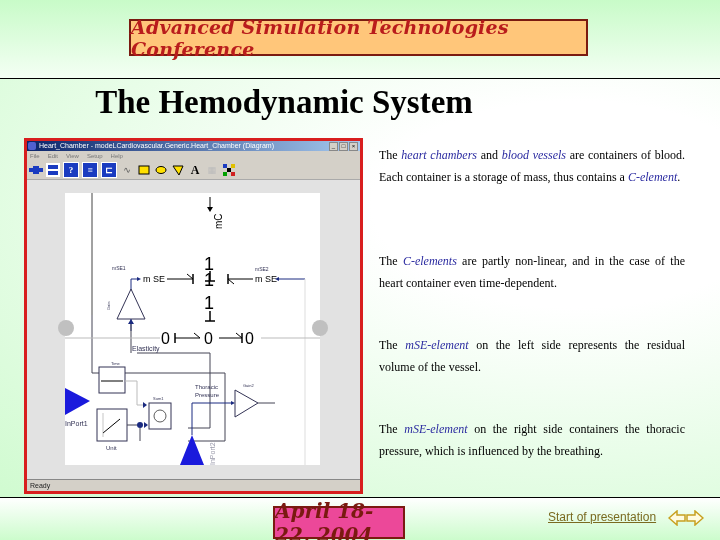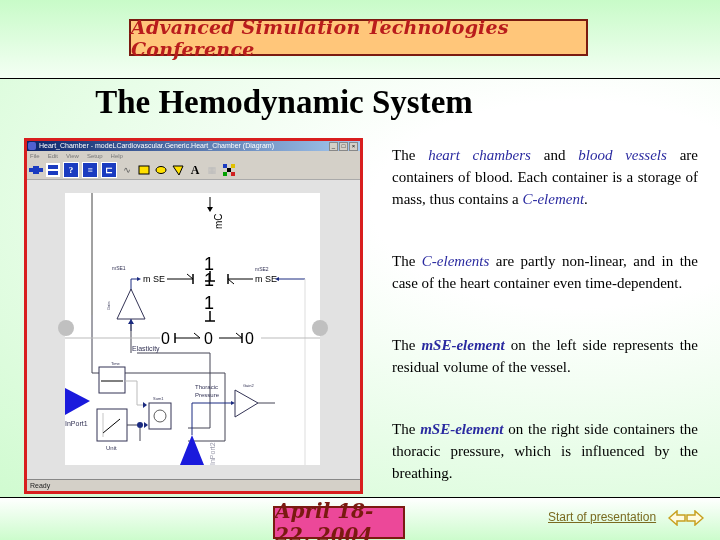--- a/index.html
+++ b/index.html
@@ -18,23 +18,23 @@
   .titlebar .appicon{position:absolute;left:1px;top:1px;width:8px;height:8px;background:#5060d0;border-radius:2px;}
   .winbtns{position:absolute;right:2px;top:1px;display:flex;gap:1px;}
   .winbtns span{width:7px;height:7px;background:#d4d0c8;border:1px solid #888;font-size:6px;line-height:7px;color:#000;text-align:center;}
   .menubar{position:absolute;left:0;top:10px;right:0;height:10px;background:#d4d0c8;font-family:"Liberation Sans",sans-serif;font-size:6px;color:#777;line-height:10px;display:flex;gap:8px;padding-left:3px;}
   .toolbar{position:absolute;left:0;top:20px;right:0;height:18px;background:#d4d0c8;border-bottom:1px solid #aaa;display:flex;align-items:center;gap:3px;padding-left:2px;}
   .tb{width:14px;height:14px;display:flex;align-items:center;justify-content:center;font-size:9px;}
   .tb.blue{background:#1a3bc0;color:#fff;font-weight:bold;border:1px solid #fff;}
   .canvas{position:absolute;left:38px;top:52px;width:255px;height:272px;background:#fff;}
   .statusbar{position:absolute;left:0;bottom:0;right:0;height:11px;background:#d4d0c8;border-top:1px solid #888;font-family:"Liberation Sans",sans-serif;font-size:7px;line-height:11px;padding-left:3px;color:#222;}
   .circle{position:absolute;width:16px;height:16px;border-radius:50%;background:#c0c0c0;}
-  .para{position:absolute;left:392px;width:306px;font-size:15px;line-height:22px;color:#000;text-align:justify;}
+  .para{position:absolute;left:379px;width:306px;font-size:12px;line-height:22px;color:#000;text-align:justify;}
   .hl{color:#2a2aa0;font-style:italic;}
-  .hlb{color:#2a2aa0;font-style:italic;font-weight:bold;}
+  .hlb{color:#2a2aa0;font-style:italic;font-weight:normal;}
   .date-box{position:absolute;left:273px;top:506px;width:132px;height:33px;background:#ec4899;border:2px solid #7a1a10;box-sizing:border-box;
     display:flex;align-items:center;justify-content:center;color:#7a1a10;font-family:"DejaVu Serif",serif;font-size:20px;font-style:italic;font-weight:bold;}
   .start-link{position:absolute;left:548px;top:510px;font-family:"Liberation Sans",sans-serif;font-size:12px;color:#7a6a20;text-decoration:underline;}
   .nav{position:absolute;top:510px;width:18px;height:16px;}
   svg text{font-family:"Liberation Sans",sans-serif;}
 </style>
 </head>
 <body>
 
 <div class="top-bg"></div>

